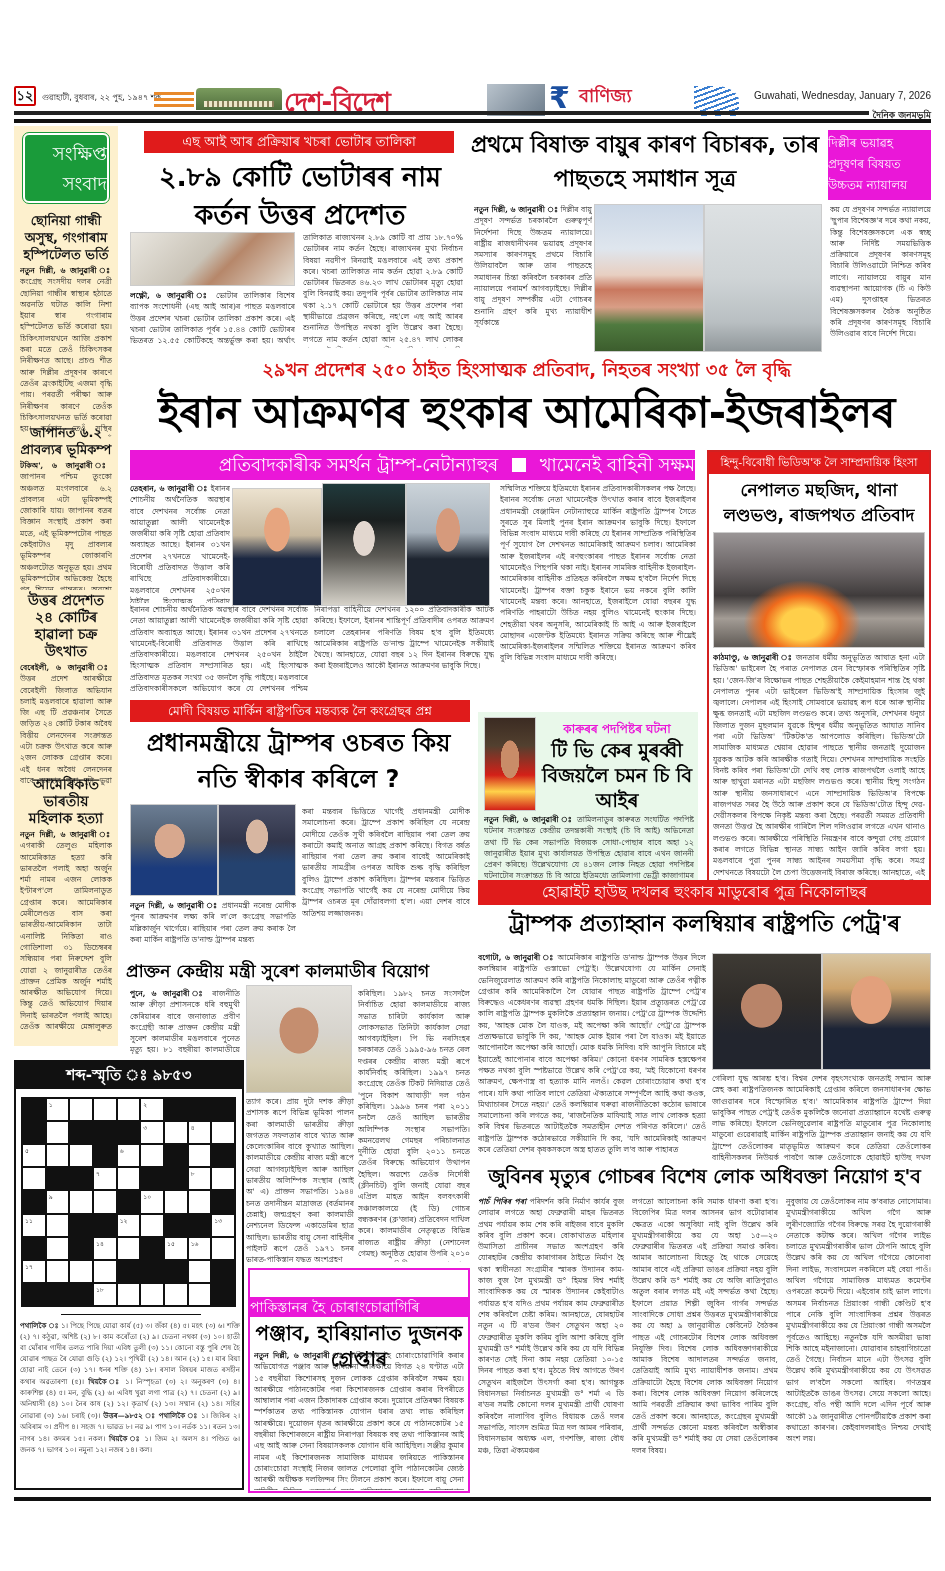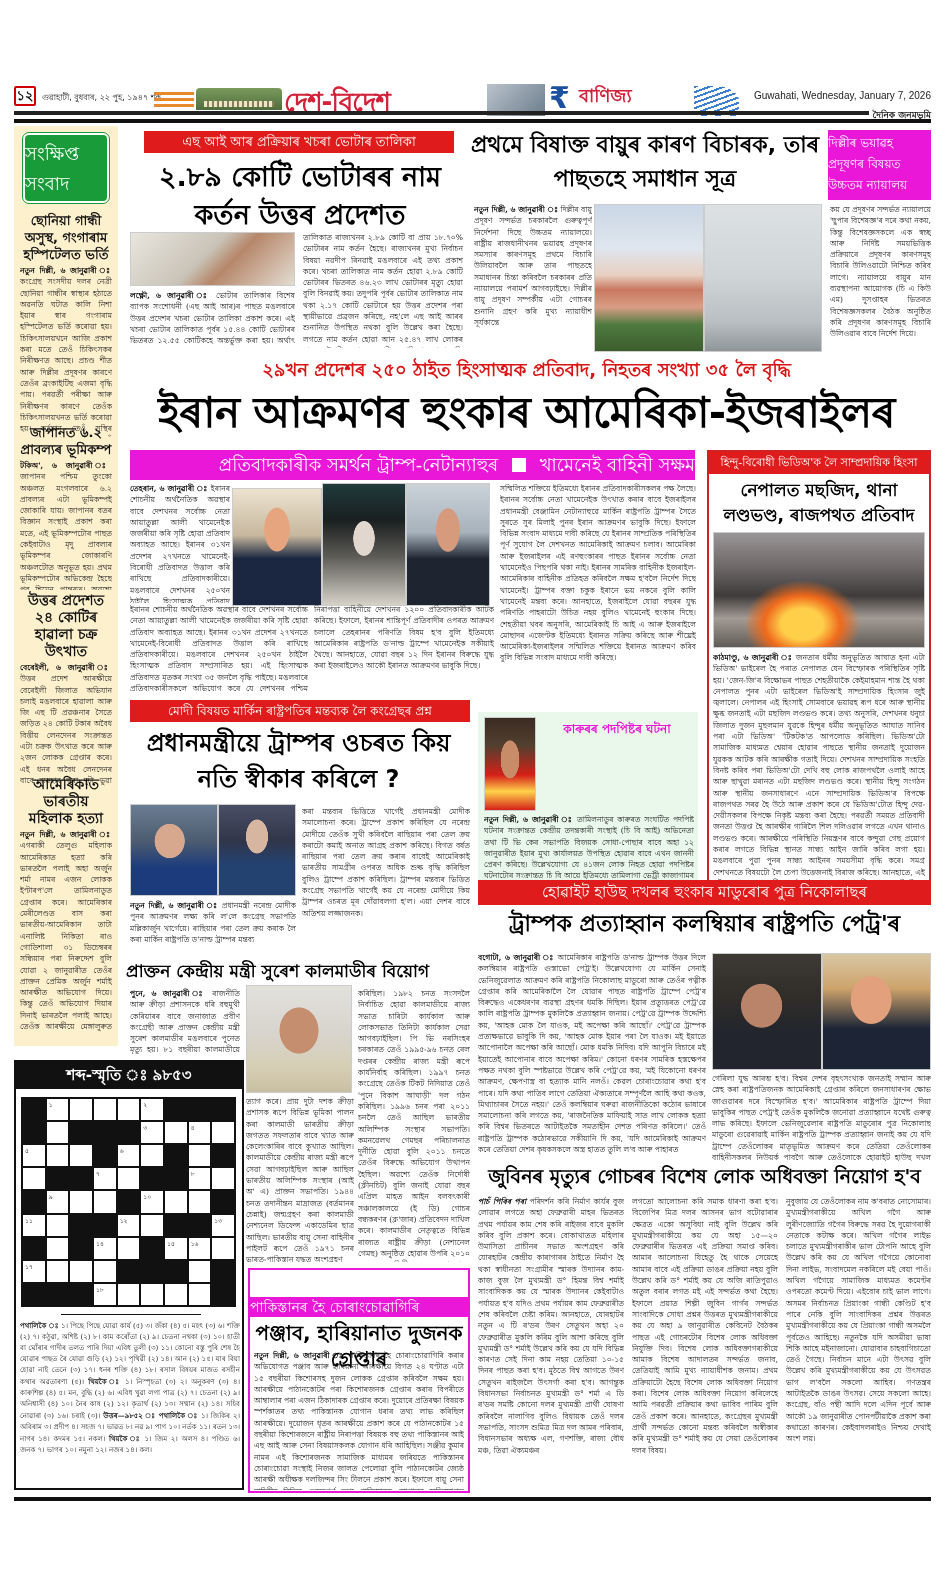--- a/index.html
+++ b/index.html
@@ -22,21 +22,21 @@
   .logo-parl::after { content:""; position:absolute; left:8px; right:8px; bottom:3px; height:6px; background: repeating-linear-gradient(90deg,#ece6c9 0 3px,#8a7f59 3px 5px); }
   .logo-building { position: absolute; left: 333px; top: 2px; width: 58px; height: 32px; background: linear-gradient(135deg,#b9c3cc,#6d7d8c); }
   .logo-waves { position: absolute; left: 540px; top: 4px; width: 45px; height: 30px; background: repeating-linear-gradient(160deg,#3b7fd1 0 2px,transparent 2px 5px); border-radius: 0 50% 0 0; }
   .mast-date-en { position: absolute; right: 0; top: 8px; font-size: 10px; color: #222; font-family: "Liberation Sans", sans-serif; }
   .mast-rule { position: absolute; left: 0; top: 29px; width: 855px; height: 4px; border-top: 3px solid #222; border-bottom: 1px solid #222; }
   .mast-paper { position: absolute; right: 0; top: 26px; font-size: 9px; font-weight: bold; color: #222; }
   .mast-thick { position: absolute; left: 14px; top: 119px; width: 917px; height: 4px; background: #111; }
 
   
   .sidebar { position: absolute; left: 14px; top: 126px; width: 104px; height: 920px; background: #fdf0cd; }
-  .sb-box { position: absolute; left: 9px; top: 7px; width: 86px; height: 70px; background: #1a9b3a; border: 2px solid #fff; outline: 1px solid #1a9b3a; border-radius: 6px; color: #fff; font-size: 18px; text-align: left; line-height: 30px; padding-top: 4px; }
+  .sb-box { position: absolute; left: 9px; top: 7px; width: 86px; height: 70px; background: #1a9b3a; border: 2px solid #fff; outline: 1px solid #1a9b3a; border-radius: 6px; color: #fff; font-size: 18px; text-align: right; line-height: 30px; padding-top: 4px; }
   .sb-head { text-align: center; font-weight: bold; font-size: 13px; line-height: 17px; color: #111; }
   .sb-head.big { font-size: 14px; }
 
   .label-red { background: #e01b1b; color: #fff; text-align: center; }
   .label-mag { background: #ea17d8; color: #fff; text-align: left; }
   .hl { font-weight: bold; color: #000; text-align: center; }
   .photo { position: absolute; border: 1px solid #ccc; overflow: hidden; }
 
   .xw { position: absolute; left: 14px; top: 1060px; width: 230px; height: 430px; border: 2px solid #111; background: #fff; }
   .xw-title { background: #111; color: #fff; font-size: 15px; text-align: center; height: 27px; line-height: 27px; font-weight: bold; }
@@ -134,20 +134,21 @@
 <div class="abs label-red" style="left:130px;top:700px;width:340px;height:22px;font-size:12px;line-height:22px;">মোদী বিষয়ত মাৰ্কিন ৰাষ্ট্ৰপতিৰ মন্তব্যক লৈ কংগ্ৰেছৰ প্ৰশ্ন</div>
 <div class="abs hl" style="left:126px;top:725px;width:345px;font-size:24px;line-height:36px;">প্ৰধানমন্ত্ৰীয়ে ট্ৰাম্পৰ ওচৰত কিয় নতি স্বীকাৰ কৰিলে ?</div>
 <div class="photo" style="left:130px;top:804px;width:88px;height:92px;background:radial-gradient(ellipse at 45% 40%,#d8a88e 0 22%,transparent 23%),linear-gradient(180deg,#6b7d93 0%,#4d5c70 40%,#1b3b7c 70%,#1b3b7c 100%);"></div>
 <div class="photo" style="left:218px;top:804px;width:78px;height:92px;background:radial-gradient(ellipse at 50% 35%,#d7b6a1 0 20%,transparent 21%),linear-gradient(180deg,#4a4f66 0%,#31354a 40%,#24426f 65%,#24426f 100%);"></div>
 <div class="abs body-text" style="left:130px;top:900px;width:166px;height:56px;"><b>নতুন দিল্লী, ৬ জানুৱাৰী ঃ</b> <span>প্ৰধানমন্ত্ৰী নৰেন্দ্ৰ মোদীক পুনৰ আক্ৰমণৰ লক্ষ্য কৰি ল'লে কংগ্ৰেছ সভাপতি মল্লিকাৰ্জুন খাৰ্গেয়ে। ৰাছিয়াৰ পৰা তেল ক্ৰয় কৰাক লৈ কৰা মাৰ্কিন ৰাষ্ট্ৰপতি ড'নাল্ড ট্ৰাম্পৰ মন্তব্য</span></div>
 <div class="abs body-text" style="left:302px;top:806px;width:168px;height:150px;">কৰা মন্তব্যৰ ভিত্তিতে খাৰ্গেই প্ৰধানমন্ত্ৰী মোদীক সমালোচনা কৰে। ট্ৰাম্পে প্ৰকাশ কৰিছিল যে নৰেন্দ্ৰ মোদীয়ে তেওঁক সুখী কৰিবলৈ ৰাছিয়াৰ পৰা তেল ক্ৰয় কৰাটো কমাই অনাত আগ্ৰহ প্ৰকাশ কৰিছে। বিগত বৰ্ষত ৰাছিয়াৰ পৰা তেল ক্ৰয় কৰাৰ বাবেই আমেৰিকাই ভাৰতীয় সামগ্ৰীৰ ওপৰত অধিক শুল্ক বৃদ্ধি কৰিছিল বুলিও ট্ৰাম্পে প্ৰকাশ কৰিছিল। ট্ৰাম্পৰ মন্তব্যৰ ভিত্তিত কংগ্ৰেছ সভাপতি খাৰ্গেই কয় যে নৰেন্দ্ৰ মোদীয়ে কিয় ট্ৰাম্পৰ ওচৰত মূৰ দোঁৱাবলগা হ'ল। এয়া দেশৰ বাবে অতিশয় লজ্জাজনক।</div>
 
 <div class="abs" style="left:478px;top:700px;width:220px;height:186px;background:#e9f8ea;margin-top:12px;">
   <div class="photo" style="left:6px;top:5px;width:52px;height:94px;background:radial-gradient(ellipse at 50% 45%,#c98c68 0 26%,transparent 27%),linear-gradient(180deg,#3b2b22 0%,#52402f 30%,#d42018 62%,#ffd24a 80%,#d42018 100%);"></div>
   <div class="abs" style="left:62px;top:8px;width:154px;text-align:center;color:#ea17d8;font-weight:bold;font-size:12px;">কাৰুৰৰ পদপিষ্টৰ ঘটনা</div>
+  <div class="abs hl" style="left:62px;top:26px;width:154px;font-size:19px;line-height:25px;">টি ভি কেৰ মুৰব্বী বিজয়লৈ চমন চি বি আইৰ</div>
   <div class="abs body-text" style="left:6px;top:102px;width:210px;height:82px;"><b>নতুন দিল্লী, ৬ জানুৱাৰী ঃ</b> <span>তামিলনাডুৰ কাৰুৰত সংঘটিত পদপিষ্ট ঘটনাৰ সংক্ৰান্তত কেন্দ্ৰীয় তদন্তকাৰী সংস্থাই (চি বি আই) অভিনেতা তথা টি ভি কেৰ সভাপতি বিজয়ক সোধা-পোছাৰ বাবে অহা ১২ জানুৱাৰীত ইয়াৰ মুখ্য কাৰ্যালয়ত উপস্থিত হোৱাৰ বাবে এখন জাননী প্ৰেৰণ কৰিছে। উল্লেখযোগ্য যে ৪১জন লোক নিহত হোৱা পদপিষ্টৰ ঘটনাটোৰ সংক্ৰান্তত চি বি আয়ে ইতিমধ্যে তামিলাগা ভেট্ৰী কাজাগামৰ (টি ভি কে) বহুতো কৰ্মীক জেৰা কৰিছে।</span></div>
 </div>
 
 <div class="abs label-red" style="left:478px;top:880px;width:453px;height:25px;font-size:15px;line-height:25px;">হোৱাইট হাউছ দখলৰ হুংকাৰ মাডুৰোৰ পুত্ৰ নিকোলাছৰ</div>
 <div class="abs hl" style="left:478px;top:908px;width:453px;font-size:22px;line-height:32px;">ট্ৰাম্পক প্ৰত্যাহ্বান কলম্বিয়াৰ ৰাষ্ট্ৰপতি পেট্ৰ'ৰ</div>
 <div class="abs body-text" style="left:478px;top:952px;width:228px;height:208px;"><b>বগোটা, ৬ জানুৱাৰী ঃ</b> <span>আমেৰিকাৰ ৰাষ্ট্ৰপতি ড'নাল্ড ট্ৰাম্পক উত্তৰ দিলে কলম্বিয়াৰ ৰাষ্ট্ৰপতি গুস্তাভো পেট্ৰ'ই। উল্লেখযোগ্য যে মাৰ্কিন সেনাই ভেনিজুৱেলাত আক্ৰমণ কৰি ৰাষ্ট্ৰপতি নিকোলাছ মাডুৰো আৰু তেওঁৰ পত্নীক গ্ৰেপ্তাৰ কৰি আমেৰিকালৈ লৈ যোৱাৰ পাছত ৰাষ্ট্ৰপতি ট্ৰাম্পে পেট্ৰ'ৰ বিৰুদ্ধেও একেধৰণৰ ব্যৱস্থা গ্ৰহণৰ ধমকি দিছিল। ইয়াৰ প্ৰত্যুত্তৰত পেট্ৰ'ৱে কালি ৰাষ্ট্ৰপতি ট্ৰাম্পক মুকলিকৈ প্ৰত্যাহ্বান জনায়। পেট্ৰ'ৱে ট্ৰাম্পক উদ্দেশ্যি কয়, 'আহক মোক লৈ যাওক, মই অপেক্ষা কৰি আছোঁ।' পেট্ৰ'ৱে ট্ৰাম্পক প্ৰত্যক্ষভাৱে ভাবুকি দি কয়, 'আহক মোক ইয়াৰ পৰা লৈ যাওক। মই ইয়াতে আপোনালৈ অপেক্ষা কৰি আছোঁ। মোক ধমকি নিদিব। যদি আপুনি বিচাৰে মই ইয়াতেই আপোনাৰ বাবে অপেক্ষা কৰিম।' কোনো ধৰণৰ সামৰিক হস্তক্ষেপৰ পক্ষত নথকা বুলি স্পষ্টভাৱে উল্লেখ কৰি পেট্ৰ'ৱে কয়, 'মই যিকোনো ধৰণৰ আক্ৰমণ, ক্ষেপণাস্ত্ৰ বা হত্যাক মানি নলওঁ। কেৱল চোৰাংচোৱাৰ কথা হ'ব পাৰে। যদি কথা পাতিব লাগে তেতিয়া ঐক্যতাৰে সম্পূৰ্ণলৈ আহি কথা কওক, মিথ্যাচাৰৰ সৈতে নহয়।' তেওঁ কলম্বিয়াৰ ঘৰুৱা ৰাজনীতিকো কঠোৰ ভাষাৰে সমালোচনা কৰি লগতে কয়, 'ৰাজনৈতিক মাফিয়াই সাত লাখ লোকক হত্যা কৰি বিশ্বৰ ভিতৰতে আটাইতকৈ সমতাহীন দেশত পৰিণত কৰিলে।' তেওঁ ৰাষ্ট্ৰপতি ট্ৰাম্পক কঠোৰভাৱে সকীয়ানি দি কয়, 'যদি আমেৰিকাই আক্ৰমণ কৰে তেতিয়া দেশৰ কৃষকসকলে অস্ত্ৰ হাতত তুলি ল'ব আৰু পাহাৰত</span></div>
 <div class="photo" style="left:712px;top:953px;width:110px;height:117px;background:radial-gradient(ellipse at 45% 45%,#b98469 0 24%,transparent 25%),linear-gradient(180deg,#3e3a34 0%,#2f2c29 40%,#22252e 70%,#22252e 100%);"></div>
 <div class="photo" style="left:822px;top:953px;width:109px;height:117px;background:radial-gradient(ellipse at 45% 40%,#e2a07c 0 24%,transparent 25%),linear-gradient(180deg,#d9c7a4 0%,#cda36b 30%,#1c2436 65%,#1c2436 100%);"></div>
 <div class="abs body-text" style="left:712px;top:1073px;width:219px;height:88px;">গেৰিলা যুদ্ধ আৰম্ভ হ'ব। বিশ্বৰ দেশৰ বৃহৎসংখ্যক জনতাই সম্মান আৰু স্নেহ কৰা ৰাষ্ট্ৰপতিজনক আমেৰিকাই গ্ৰেপ্তাৰ কৰিলে জনসাধাৰণৰ ক্ষোভ জাগুৱাৰৰ দৰে বিস্ফোৰিত হ'ব।' আমেৰিকাৰ ৰাষ্ট্ৰপতি ট্ৰাম্পে দিয়া ভাবুকিৰ পাছত পেট্ৰ'ই তেওঁক মুকলিকৈ জনোৱা প্ৰত্যাহ্বানে যথেষ্ট গুৰুত্ব লাভ কৰিছে। ইফালে ভেনিজুৱেলাৰ ৰাষ্ট্ৰপতি মাডুৰোৰ পুত্ৰ নিকোলাছ মাডুৰো গুৱেৰাৱাই মাৰ্কিন ৰাষ্ট্ৰপতি ট্ৰাম্পক প্ৰত্যাহ্বান জনাই কয় যে যদি ট্ৰাম্পে তেওঁলোকৰ মাতৃভূমিত আক্ৰমণ কৰে তেতিয়া তেওঁলোকৰ বাহিনীসকলৰ নিউয়ৰ্ক পাবগৈ আৰু তেওঁলোকে হোৱাইট হাউছ দখল কৰিব।</div>
 

